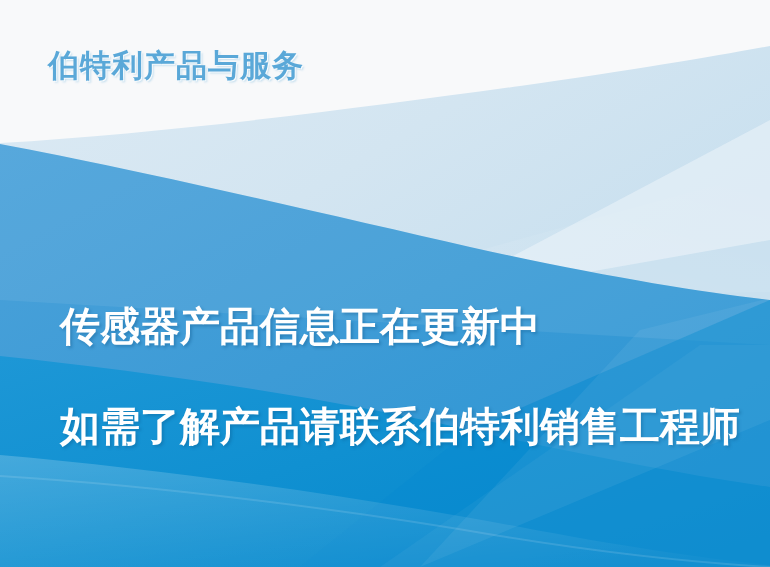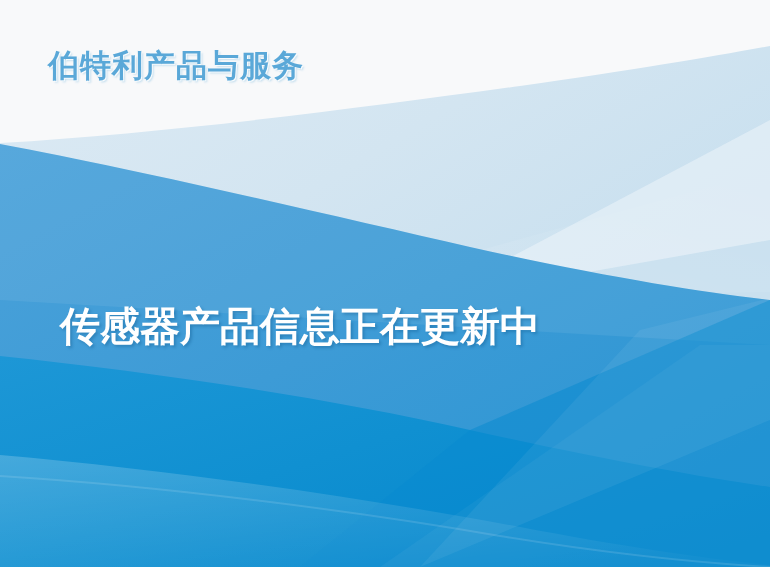--- a/index.html
+++ b/index.html
@@ -124,15 +124,16 @@
     <path fill="none" stroke="#ffffff" stroke-opacity="0.12" stroke-width="2" d="M0,476 C160,486 350,510 500,536 C610,554 700,563 770,567"></path>
 
     <path fill="#ffffff" opacity="0.04" d="M380,567 L700,345 L770,345 L770,567 Z"></path>
   </svg>
 
   <div class="text-layer">
     <div id="brand-heading">伯特利产品与服务</div>
 
     <div id="headline">传感器产品信息正在更新中</div>
 
+    <div id="subheadline">如需了解产品请联系伯特利销售工程师</div>
   </div>
 
 </div>
 
 </body></html>

